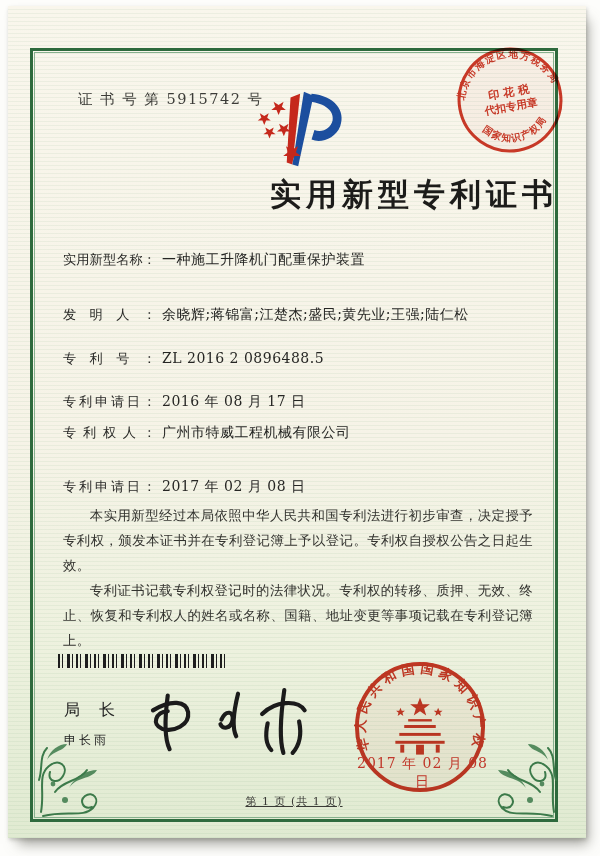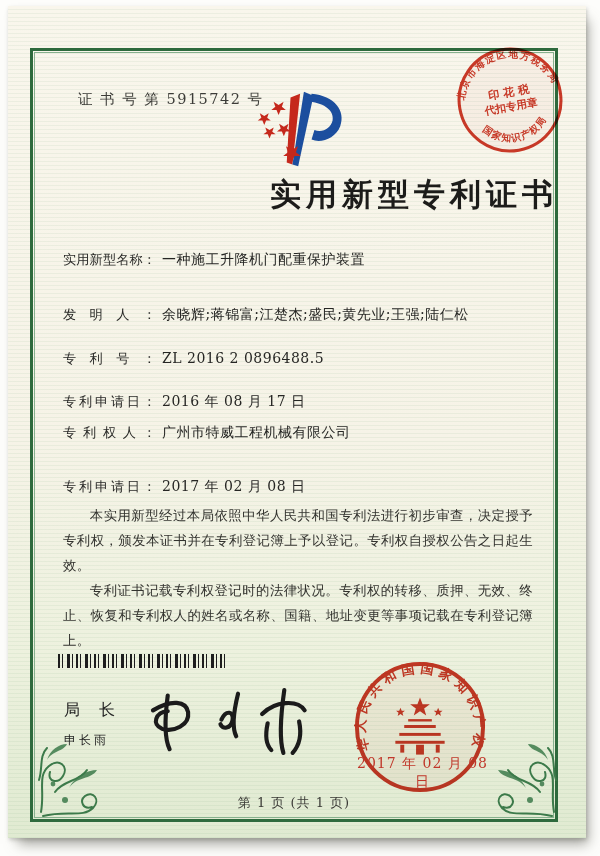--- a/index.html
+++ b/index.html
@@ -52,21 +52,21 @@
   }
   .director-label { position:absolute; left:56px; top:694px; font-size:16px; letter-spacing:7px; color:#222; }
   .director-name  { position:absolute; left:56px; top:726px; font-size:12px; letter-spacing:3px; color:#222; }
   .signature { position:absolute; left:132px; top:672px; width:185px; height:98px; }
   .seal { position:absolute; left:343px; top:652px; width:138px; height:138px; mix-blend-mode:multiply; }
   .seal-date {
     position:absolute; left:342px; top:749px; width:145px; text-align:center;
     font-size:14px; color:#c0372a; letter-spacing:1px; z-index:5;
   }
   .stamp-small { position:absolute; left:446px; top:38px; width:112px; height:112px; transform:rotate(-10deg); mix-blend-mode:multiply; z-index:6; }
-  .pagenum { position:absolute; left:22px; top:788px; width:528px; text-align:center; font-size:13px; color:#3a3a36; letter-spacing:1px; }
+  .pagenum { position:absolute; left:22px; top:788px; width:528px; text-align:center; font-size:11px; color:#3a3a36; letter-spacing:1px;text-decoration:underline; }
   .flourish { position:absolute; width:80px; height:88px; top:724px; }
   .flourish.bl { left:27px; }
   .flourish.br { left:472px; transform:scaleX(-1); }
 </style>
 </head>
 <body>
 
 <div class="page">
 
   <div class="frame">

